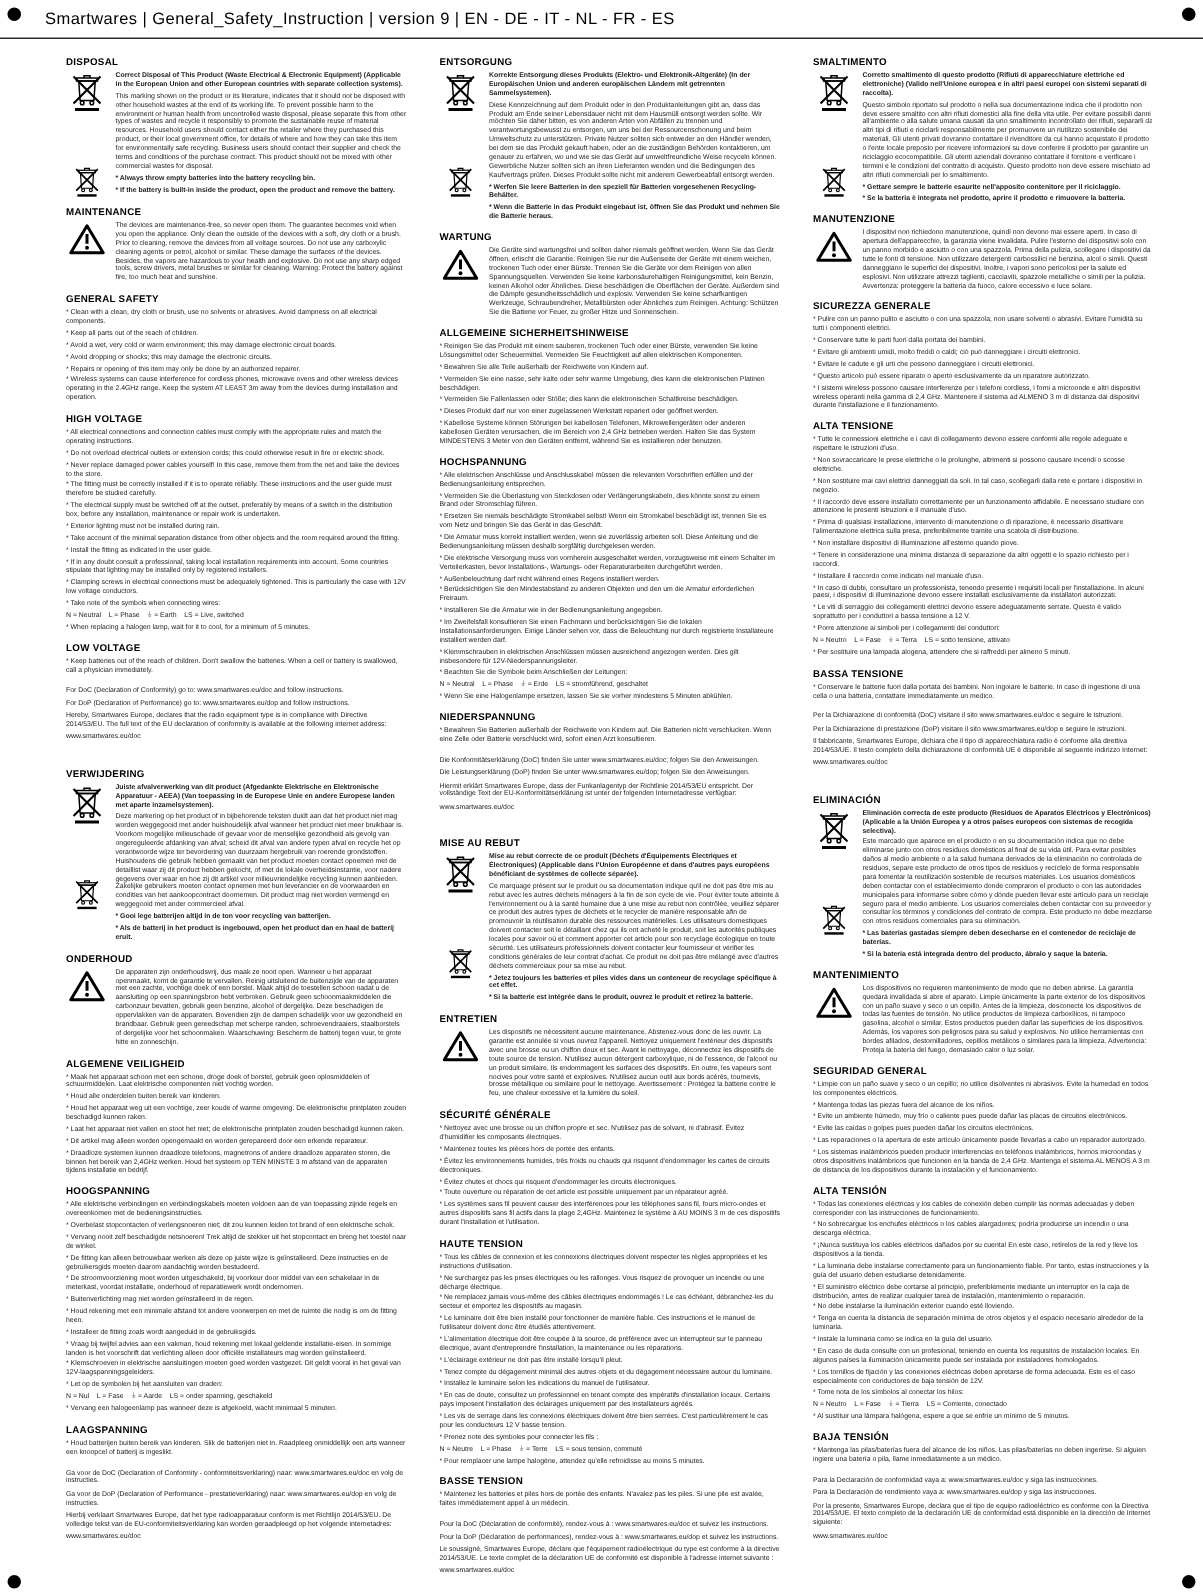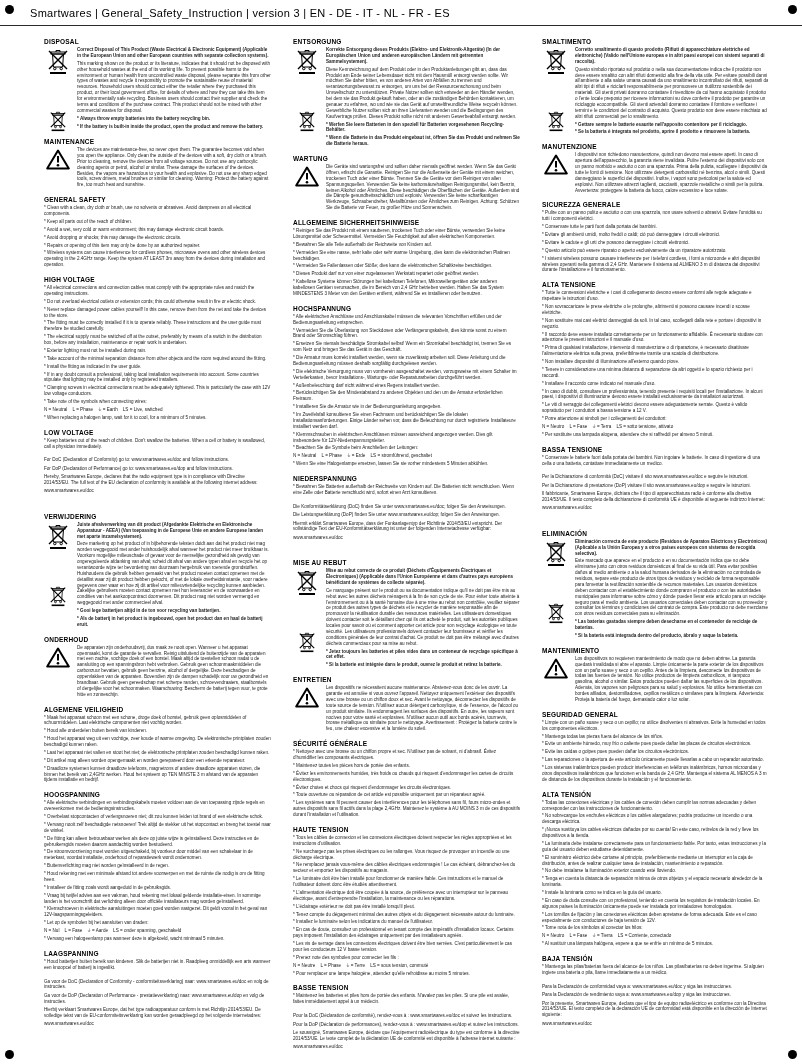--- a/index.html
+++ b/index.html
@@ -59,21 +59,21 @@
   p.blk-doc { margin-bottom: 2.5px; }
 </style>
 </head>
 <body>
 
 <div class="crop tl"></div>
 <div class="crop tr"></div>
 <div class="crop bl"></div>
 <div class="crop br"></div>
 
-<div class="header">Smartwares  |  General_Safety_Instruction  |  version 3  |  EN - DE - IT - NL - FR - ES</div>
+<div class="header">Smartwares  |  General_Safety_Instruction  |  version 9  |  EN - DE - IT - NL - FR - ES</div>
 <div class="header-rule"></div>
 
 <div class="columns" id="columns">
     <div class="col">
       <section class="sec">
         <h3>DISPOSAL</h3>
         <div class="sec-row">
           <div class="icon-col">
             <span class="icon">
               <svg width="20" height="26" viewBox="0 0 20 26" xmlns="http://www.w3.org/2000/svg">

